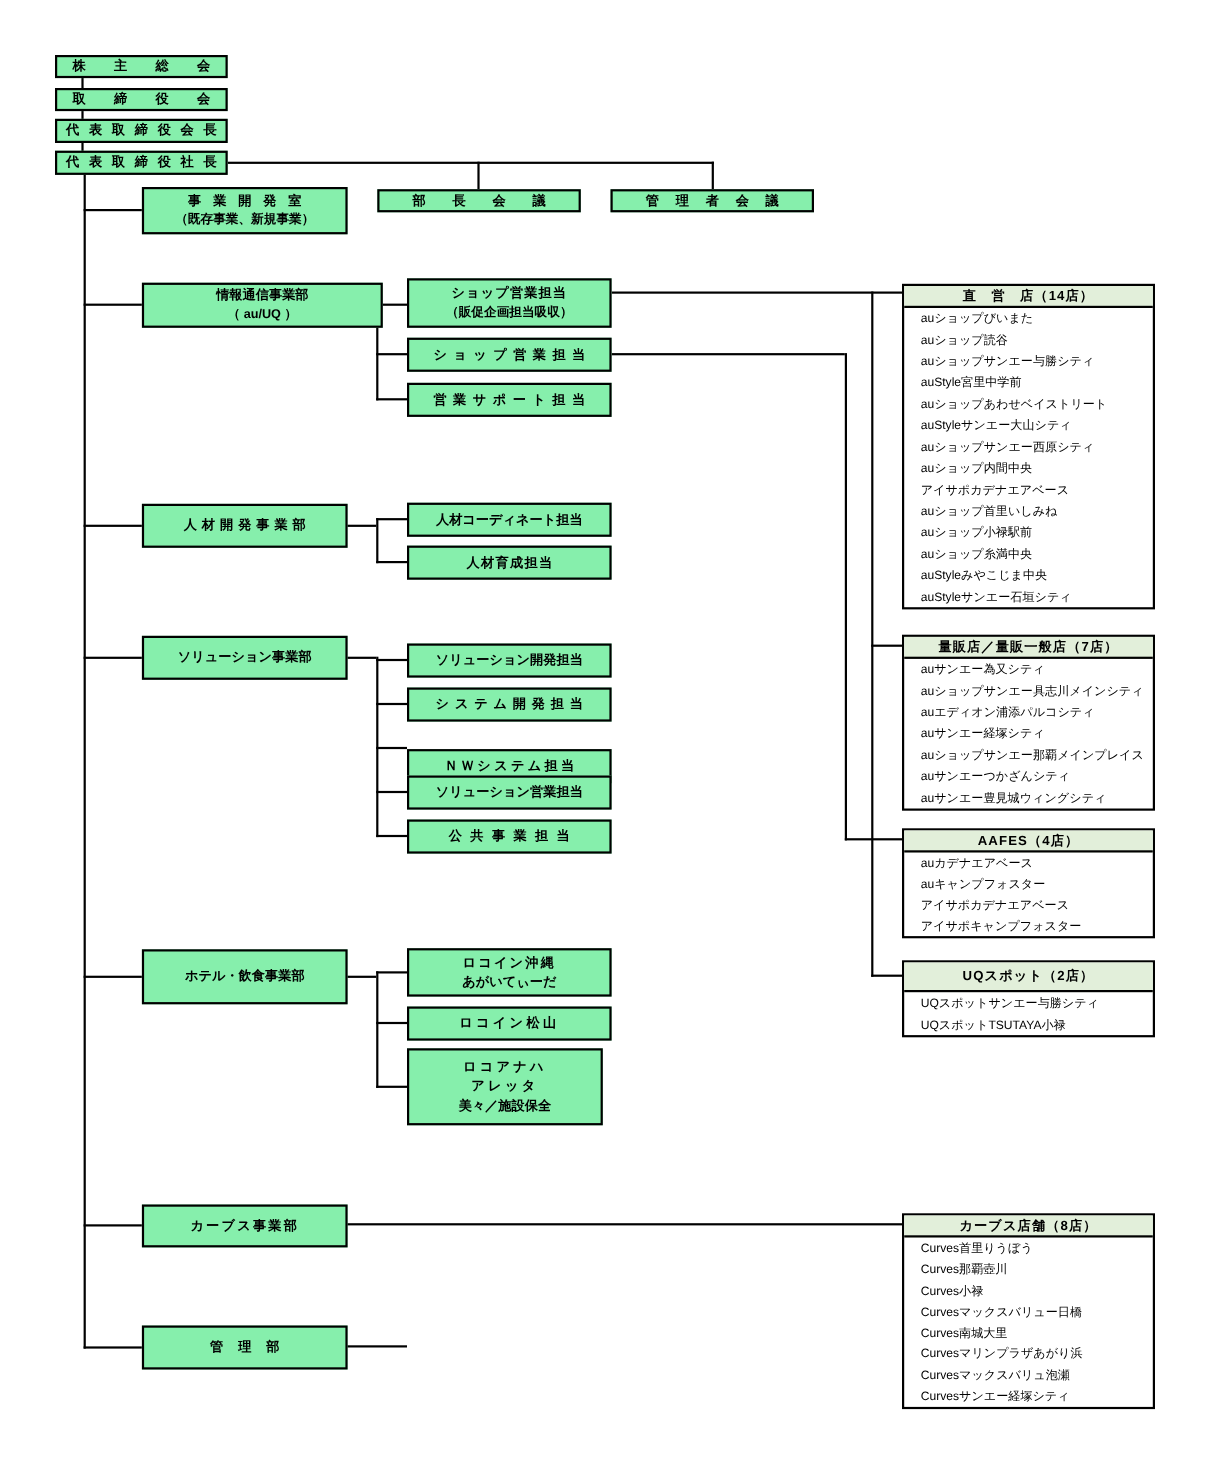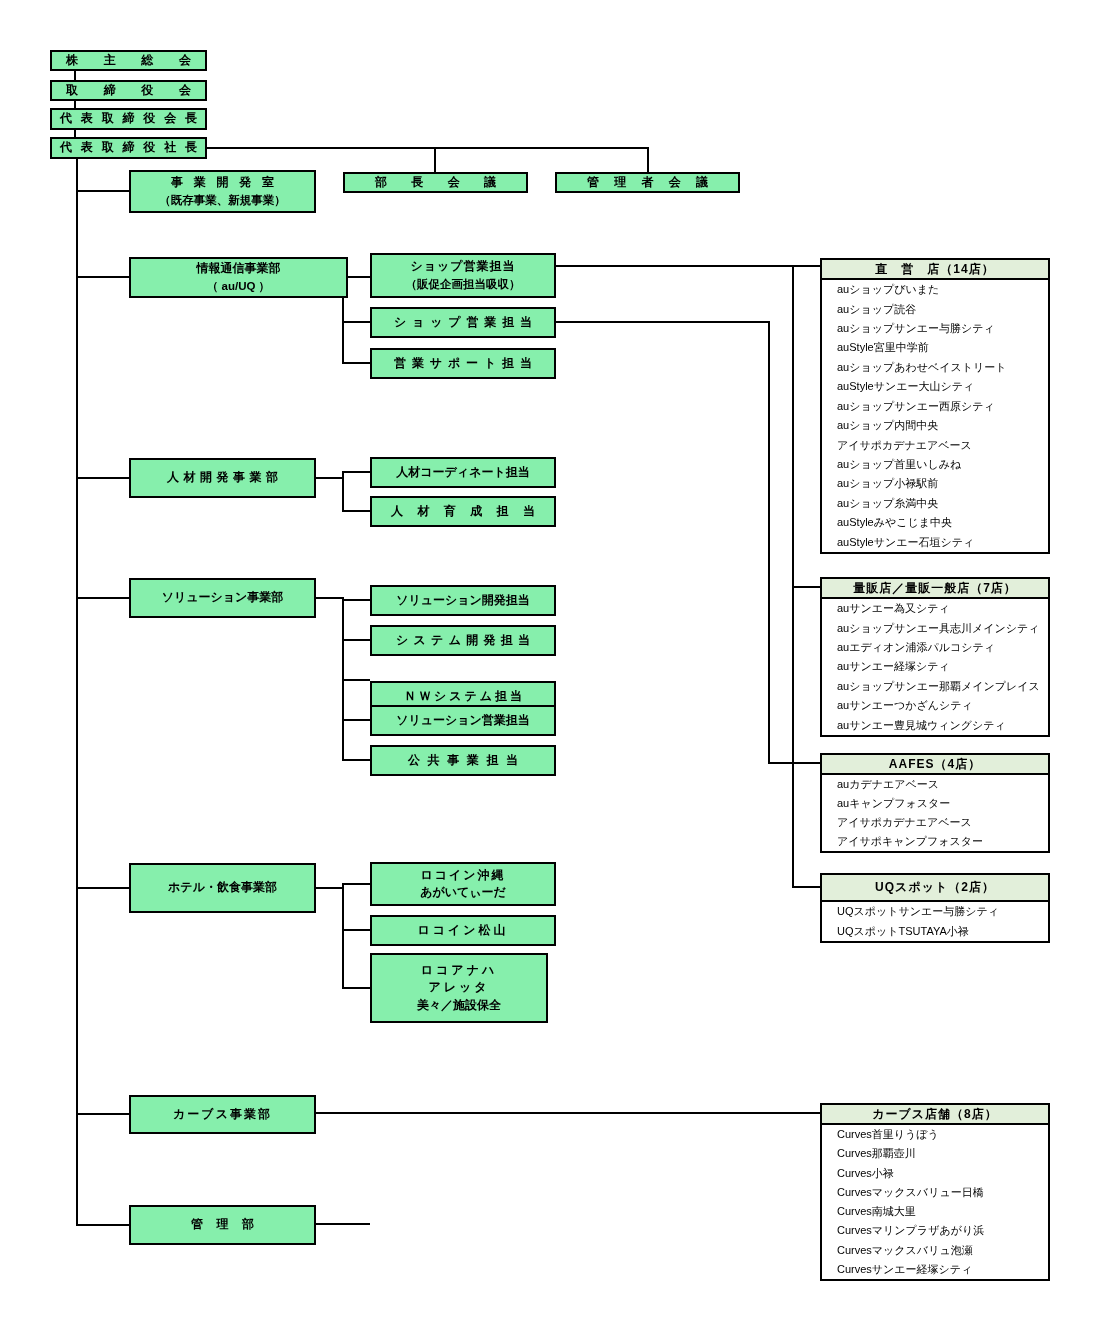--- a/index.html
+++ b/index.html
@@ -147,21 +147,21 @@
     <div class="nl dist" style="padding:0 22px">ショップ営業担当</div>
   </div>
   <div class="node" style="left:370px;top:348px;width:186px;height:31px">
     <div class="nl dist" style="padding:0 22px">営業サポート担当</div>
   </div>
 
   <div class="node" style="left:370px;top:457px;width:186px;height:31px">
     <div class="nl">人材コーディネート担当</div>
   </div>
   <div class="node" style="left:370px;top:496px;width:186px;height:31px">
-    <div class="nl dist" style="padding:0 19px">人材育成担当</div>
+    <div class="nl dist" style="padding:0 52px">人材育成担当</div>
   </div>
 
   <div class="node" style="left:370px;top:585px;width:186px;height:31px">
     <div class="nl">ソリューション開発担当</div>
   </div>
   <div class="node" style="left:370px;top:625px;width:186px;height:31px">
     <div class="nl dist" style="padding:0 24px">システム開発担当</div>
   </div>
   <div class="node" style="left:370px;top:681px;width:186px;height:31px">
     <div class="nl dist" style="padding:0 32px">ＮＷシステム担当</div>

